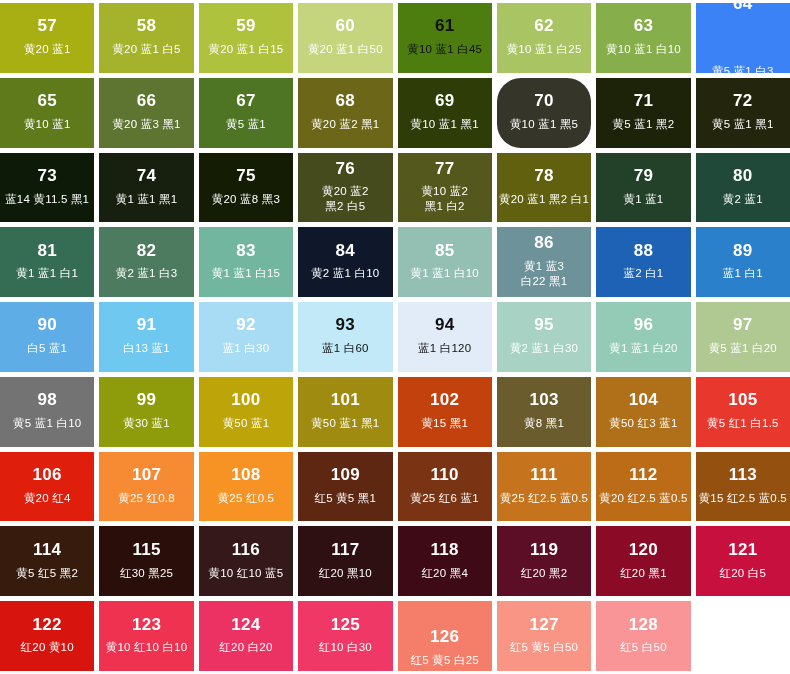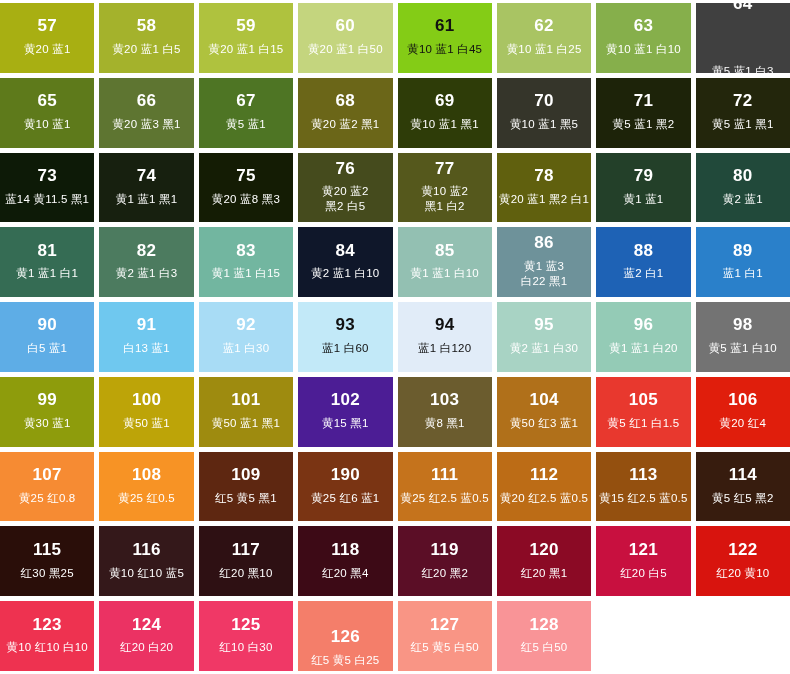--- a/index.html
+++ b/index.html
@@ -70,33 +70,33 @@
       <div class="swatch-formula">黄20 蓝1 白5</div>
     </div>
     <div class="swatch light-text" style="background-color: rgb(175, 194, 62);">
       <div class="swatch-number">59</div>
       <div class="swatch-formula">黄20 蓝1 白15</div>
     </div>
     <div class="swatch light-text" style="background-color: rgb(196, 213, 126);">
       <div class="swatch-number">60</div>
       <div class="swatch-formula">黄20 蓝1 白50</div>
     </div>
-    <div class="swatch dark-text" style="background-color: #84cc16;">
+    <div class="swatch dark-text" style="background-color: #4d7c0f;">
       <div class="swatch-number">61</div>
       <div class="swatch-formula">黄10 蓝1 白45</div>
     </div>
     <div class="swatch light-text" style="background-color: rgb(169, 196, 99);">
       <div class="swatch-number">62</div>
       <div class="swatch-formula">黄10 蓝1 白25</div>
     </div>
     <div class="swatch light-text" style="background-color: rgb(134, 175, 75);">
       <div class="swatch-number">63</div>
       <div class="swatch-formula">黄10 蓝1 白10</div>
     </div>
-    <div class="swatch light-text" style="background-color: #404040; gap: 44px;">
+    <div class="swatch light-text" style="background-color: #3b82f6; gap: 44px;">
       <div class="swatch-number">64</div>
       <div class="swatch-formula">黄5 蓝1 白3</div>
     </div>
     <div class="swatch light-text" style="background-color: rgb(94, 122, 27);">
       <div class="swatch-number">65</div>
       <div class="swatch-formula">黄10 蓝1</div>
     </div>
     <div class="swatch light-text" style="background-color: rgb(94, 117, 49);">
       <div class="swatch-number">66</div>
       <div class="swatch-formula">黄20 蓝3 黑1</div>
@@ -106,21 +106,21 @@
       <div class="swatch-formula">黄5 蓝1</div>
     </div>
     <div class="swatch light-text" style="background-color: rgb(107, 102, 24);">
       <div class="swatch-number">68</div>
       <div class="swatch-formula">黄20 蓝2 黑1</div>
     </div>
     <div class="swatch light-text" style="background-color: rgb(46, 60, 8);">
       <div class="swatch-number">69</div>
       <div class="swatch-formula">黄10 蓝1 黑1</div>
     </div>
-    <div class="swatch light-text" style="background-color: rgb(53, 53, 42);">
+    <div class="swatch light-text" style="background-color: rgb(53, 53, 42); border-radius: 24px;">
       <div class="swatch-number">70</div>
       <div class="swatch-formula">黄10 蓝1 黑5</div>
     </div>
     <div class="swatch light-text" style="background-color: rgb(29, 35, 9);">
       <div class="swatch-number">71</div>
       <div class="swatch-formula">黄5 蓝1 黑2</div>
     </div>
     <div class="swatch light-text" style="background-color: rgb(35, 38, 12);">
       <div class="swatch-number">72</div>
       <div class="swatch-formula">黄5 蓝1 黑1</div>
@@ -213,37 +213,41 @@
       <div class="swatch-formula">蓝1 白120</div>
     </div>
     <div class="swatch light-text" style="background-color: rgb(168, 211, 196);">
       <div class="swatch-number">95</div>
       <div class="swatch-formula">黄2 蓝1 白30</div>
     </div>
     <div class="swatch light-text" style="background-color: rgb(148, 203, 182);">
       <div class="swatch-number">96</div>
       <div class="swatch-formula">黄1 蓝1 白20</div>
     </div>
+    <div class="swatch light-text" style="background-color: rgb(176, 200, 146);">
+      <div class="swatch-number">97</div>
+      <div class="swatch-formula">黄5 蓝1 白20</div>
+    </div>
     <div class="swatch light-text" style="background-color: #737373;">
       <div class="swatch-number">98</div>
       <div class="swatch-formula">黄5 蓝1 白10</div>
     </div>
     <div class="swatch light-text" style="background-color: rgb(142, 156, 12);">
       <div class="swatch-number">99</div>
       <div class="swatch-formula">黄30 蓝1</div>
     </div>
     <div class="swatch light-text" style="background-color: rgb(189, 164, 8);">
       <div class="swatch-number">100</div>
       <div class="swatch-formula">黄50 蓝1</div>
     </div>
     <div class="swatch light-text" style="background-color: rgb(158, 139, 15);">
       <div class="swatch-number">101</div>
       <div class="swatch-formula">黄50 蓝1 黑1</div>
     </div>
-    <div class="swatch light-text" style="background-color: #4c1d95;">
+    <div class="swatch light-text" style="background-color: #c2410c;">
       <div class="swatch-number">102</div>
       <div class="swatch-formula">黄15 黑1</div>
     </div>
     <div class="swatch light-text" style="background-color: rgb(107, 92, 46);">
       <div class="swatch-number">103</div>
       <div class="swatch-formula">黄8 黑1</div>
     </div>
     <div class="swatch light-text" style="background-color: rgb(176, 112, 26);">
       <div class="swatch-number">104</div>
       <div class="swatch-formula">黄50 红3 蓝1</div>
@@ -262,21 +266,21 @@
     </div>
     <div class="swatch light-text" style="background-color: rgb(247, 147, 37);">
       <div class="swatch-number">108</div>
       <div class="swatch-formula">黄25 红0.5</div>
     </div>
     <div class="swatch light-text" style="background-color: rgb(94, 39, 17);">
       <div class="swatch-number">109</div>
       <div class="swatch-formula">红5 黄5 黑1</div>
     </div>
     <div class="swatch light-text" style="background-color: rgb(122, 52, 19);">
-      <div class="swatch-number">190</div>
+      <div class="swatch-number">110</div>
       <div class="swatch-formula">黄25 红6 蓝1</div>
     </div>
     <div class="swatch light-text" style="background-color: rgb(197, 115, 28);">
       <div class="swatch-number">111</div>
       <div class="swatch-formula">黄25 红2.5 蓝0.5</div>
     </div>
     <div class="swatch light-text" style="background-color: rgb(188, 108, 22);">
       <div class="swatch-number">112</div>
       <div class="swatch-formula">黄20 红2.5 蓝0.5</div>
     </div>

